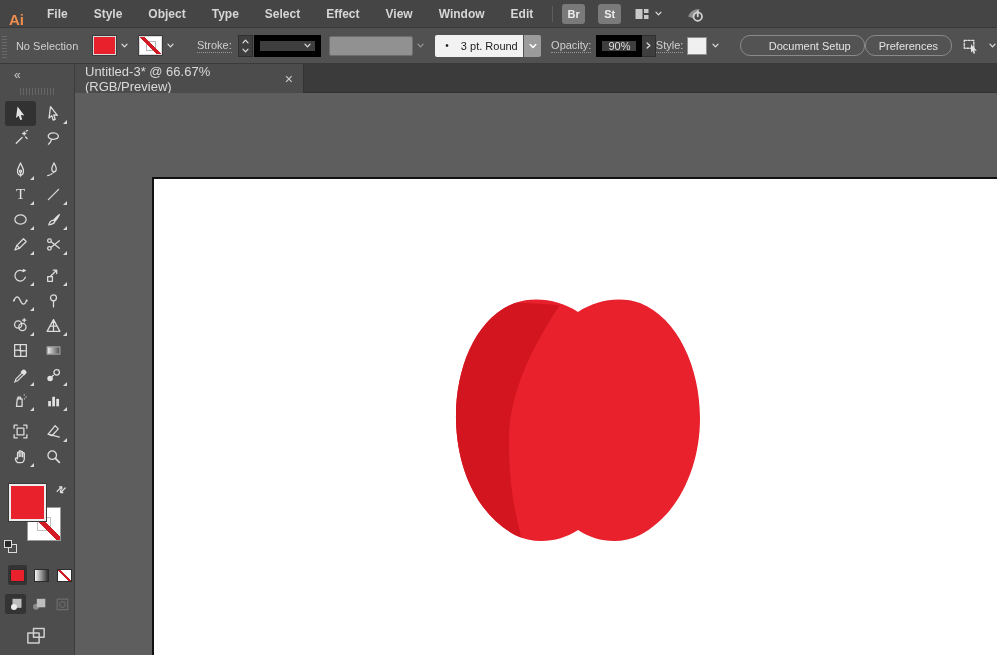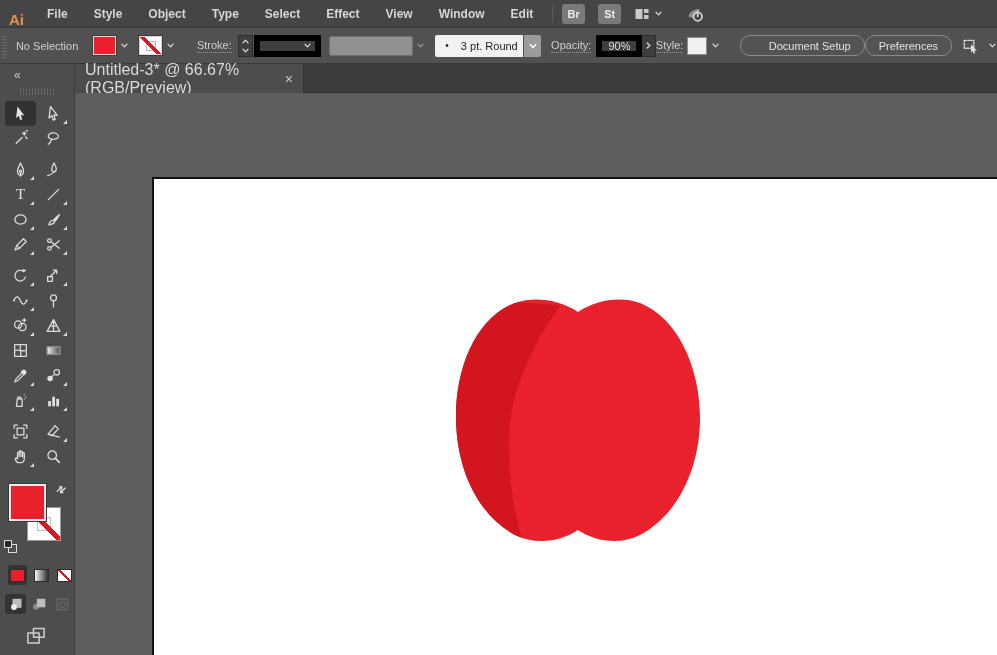--- a/index.html
+++ b/index.html
@@ -56,21 +56,21 @@
     background:#535353; color:#e3e3e3; font-size:11px; font-family:"Liberation Sans",sans-serif;
     display:flex; align-items:center; }
   .mleft6{margin-left:6px;} .mleft8{margin-left:0;} .mleft10{margin-left:10px;}
   .mleft12{} .mleft16{margin-left:16px;padding-left:28px;} .mleft18{margin-left:18px;}
 
   
   .tab-row { position:absolute; left:75px; top:64px; right:0; height:29px; background:#3b3b3b;
     border-bottom:1px solid #323232; display:flex; }
   .doc-tab { width:229px; height:29px; background:#4c4c4c; border-right:1px solid #333;
     display:flex; align-items:center; padding:0 10px; }
-  .doc-tab-title { color:#dadada; font-size:16px; }
+  .doc-tab-title { color:#dadada; font-size:13px; }
   .tab-close { color:#cfcfcf; font-size:14px; margin-left:14px; line-height:1; }
 
   
   .tools-panel { position:absolute; left:0; top:64px; width:75px; bottom:0; background:#4d4d4d;
     border-right:1px solid #3c3c3c; }
   .panel-collapse { color:#c9c9c9; font-size:12px; padding:4px 0 0 14px; height:24px; }
   .panel-grip { width:34px; height:7px; margin:0 auto 6px auto;
     background:repeating-linear-gradient(90deg,#666 0 1px,transparent 1px 3px); }
   .tool-row { display:flex; justify-content:center; gap:2px; }
   .tool-row.group-gap { margin-top:6px; }

